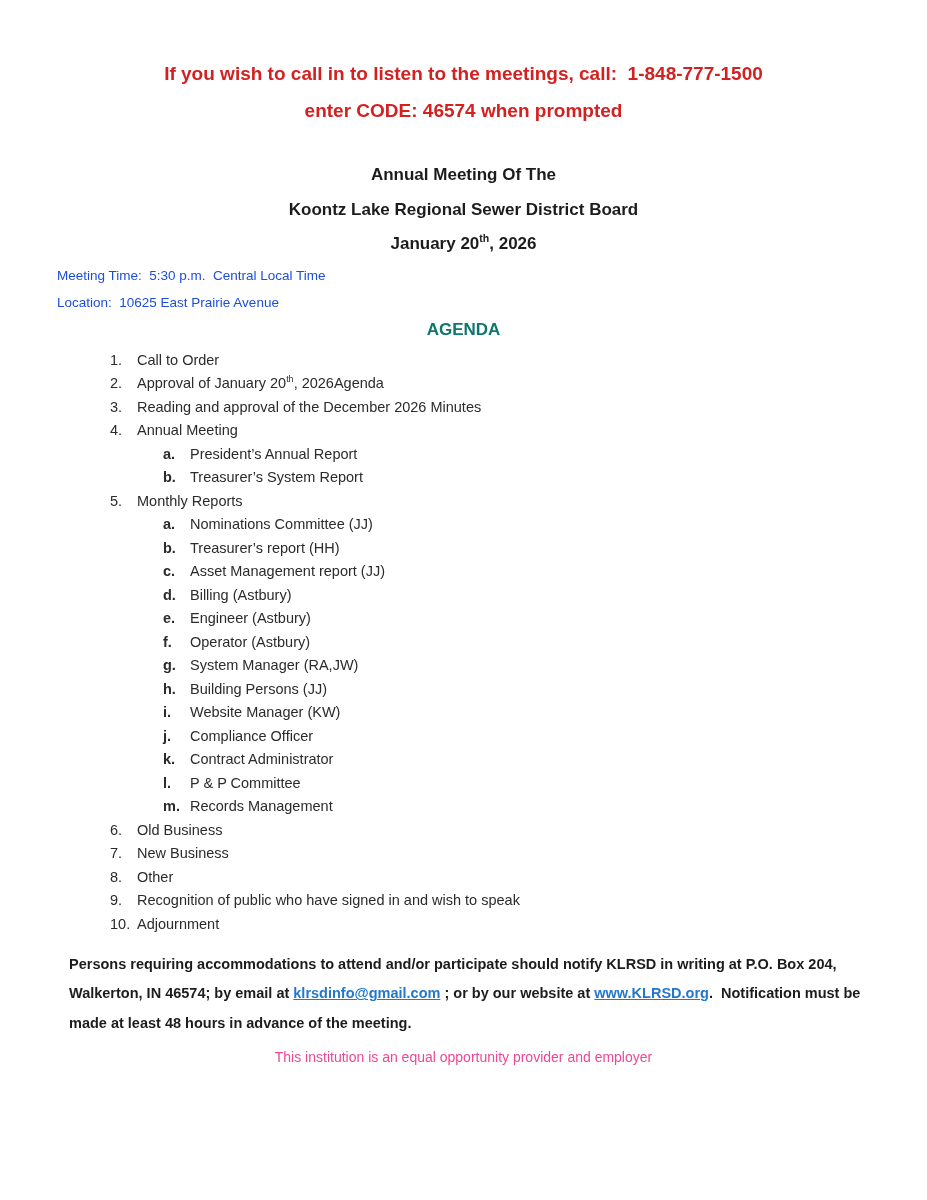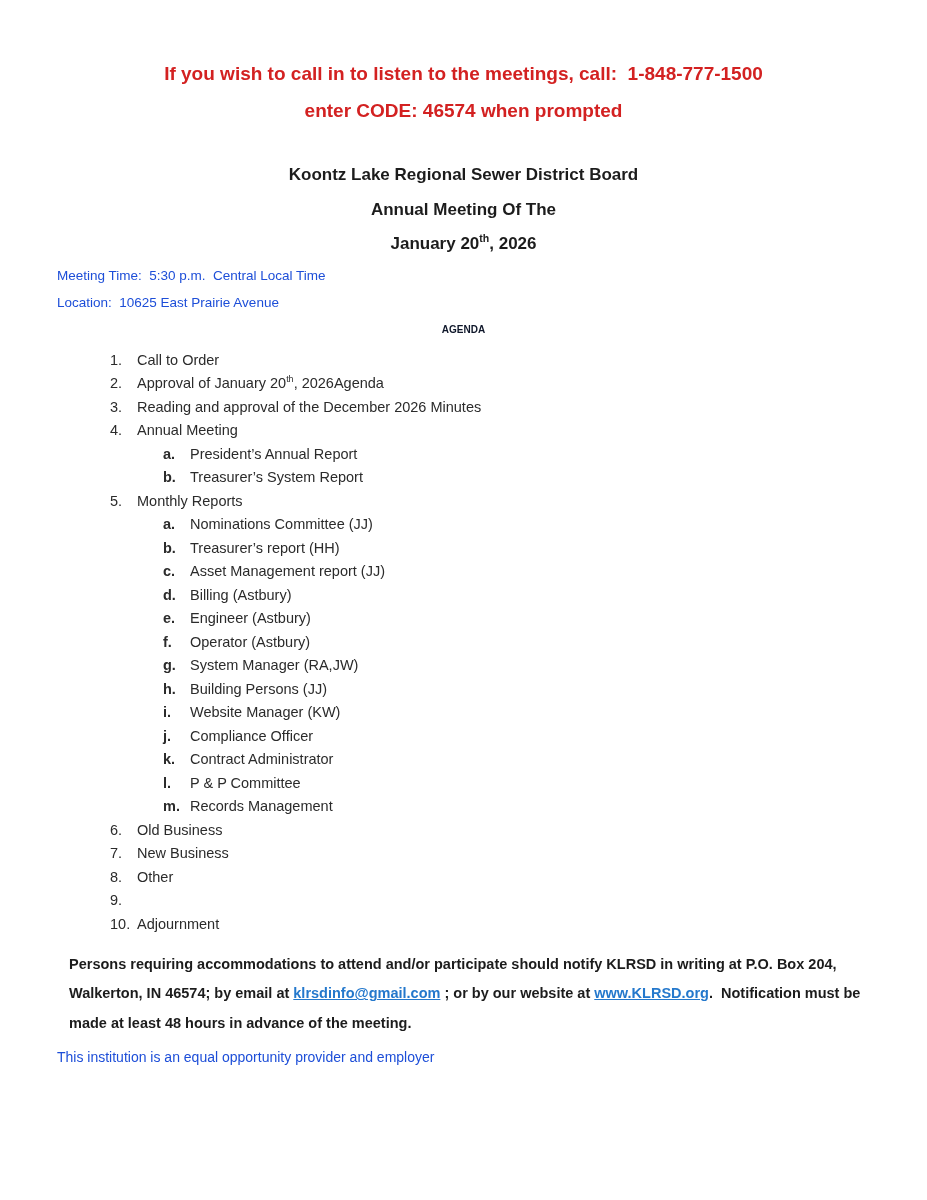--- a/index.html
+++ b/index.html
@@ -39,23 +39,23 @@
   .info-block {
     text-align: left;
     font-size: 13.5px;
     line-height: 27px;
     color: #1d4ed8;
   }
   .info-line { white-space: pre-wrap; }
   .agenda-heading {
     text-align: center;
     font-weight: bold;
-    font-size: 10px;
+    font-size: 17px;
     line-height: 27px;
-    color: #0f172a;
+    color: #0f766e;
   }
   .agenda-list {
     margin-top: 6px;
     font-size: 14.5px;
     color: #2b2b2b;
   }
   .agenda-item, .agenda-subitem {
     display: flex;
     line-height: 23.5px;
   }
@@ -77,38 +77,39 @@
     color: #1c1c1c;
     white-space: pre-wrap;
   }
   .footer-notice a {
     color: var(--link-blue, #2478CC);
     text-decoration: underline;
     cursor: pointer;
   }
   .eeo-line {
     margin-top: 6px;
+    text-align: center;
     font-size: 14px;
     line-height: 27px;
-    color: #1d4ed8;
+    color: #ec4899;
   }
 </style>
 </head>
 <body>
 
 <div class="page">
 
   <div class="notice">
     <div class="notice-line">If you wish to call in to listen to the meetings, call:  1-848-777-1500</div>
     <div class="notice-line">enter CODE: 46574 when prompted</div>
   </div>
 
   <div class="title-block">
+    <div class="title-line">Annual Meeting Of The</div>
     <div class="title-line">Koontz Lake Regional Sewer District Board</div>
-    <div class="title-line">Annual Meeting Of The</div>
     <div class="title-line"><span>January 20</span><sup>th</sup><span>, 2026</span></div>
   </div>
 
   <div class="info-block">
     <div class="info-line">Meeting Time:  5:30 p.m.  Central Local Time</div>
     <div class="info-line">Location:  10625 East Prairie Avenue</div>
   </div>
 
   <div class="agenda-heading">AGENDA</div>
 
@@ -200,20 +201,21 @@
       <div class="agenda-item">
         <span class="marker">7.</span>
         <span class="item-text">New Business</span>
       </div>
       <div class="agenda-item">
         <span class="marker">8.</span>
         <span class="item-text">Other</span>
       </div>
       <div class="agenda-item">
         <span class="marker">9.</span>
+        <span class="item-text">Recognition of public who have signed in and wish to speak</span>
       </div>
       <div class="agenda-item">
         <span class="marker">10.</span>
         <span class="item-text">Adjournment</span>
       </div>
     </div>
 
   <p class="footer-notice"><span>Persons requiring accommodations to attend and/or participate should notify KLRSD in writing at P.O. Box 204, Walkerton, IN 46574; by email at </span><a>klrsdinfo@gmail.com</a><span> ; or by our website at </span><a>www.KLRSD.org</a><span>.  Notification must be made at least 48 hours in advance of the meeting.</span></p>
 
   <div class="eeo-line">This institution is an equal opportunity provider and employer</div>

